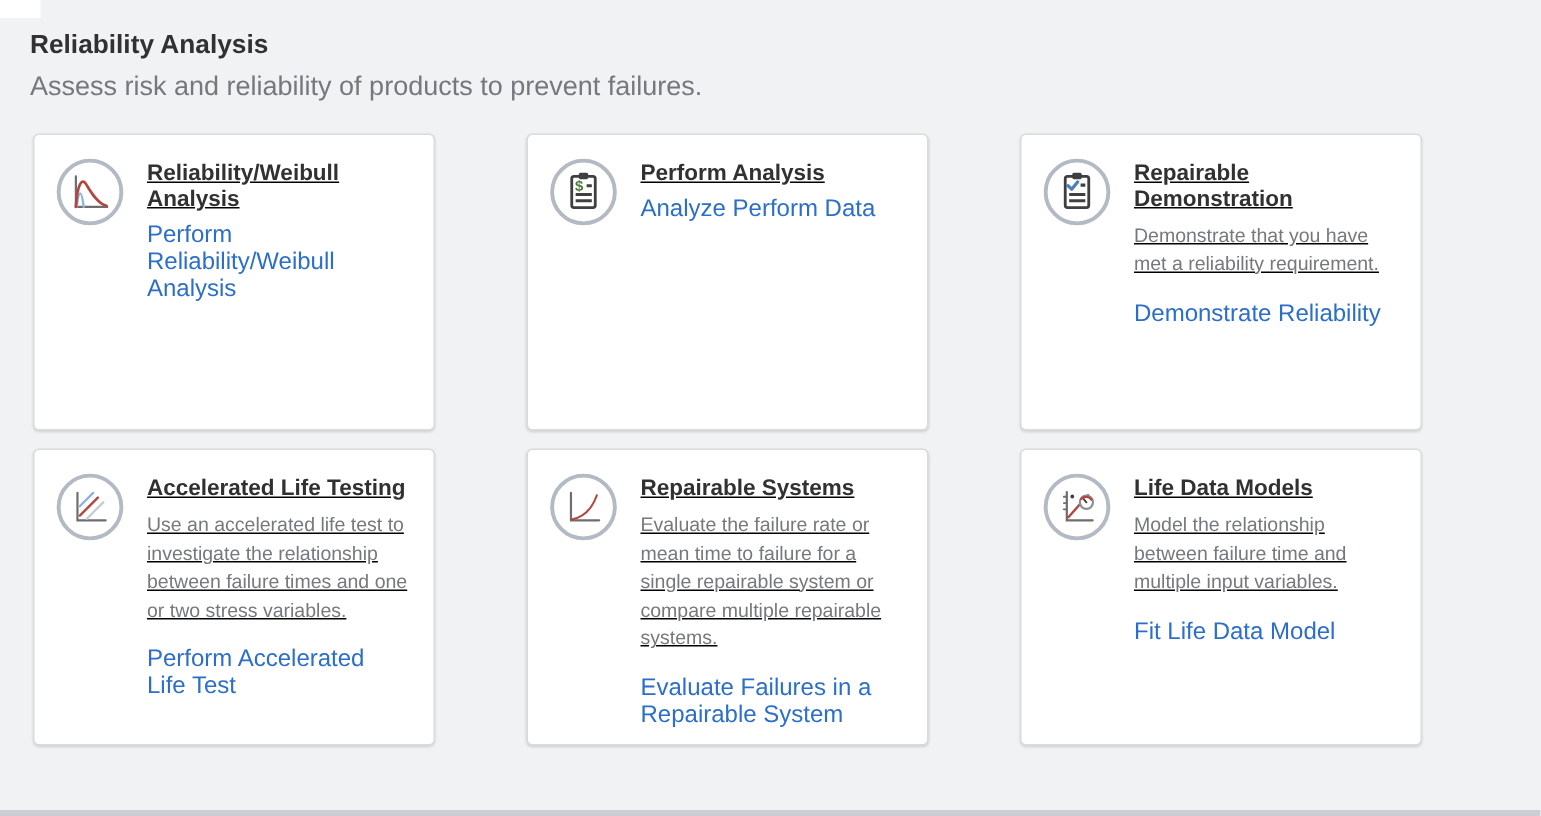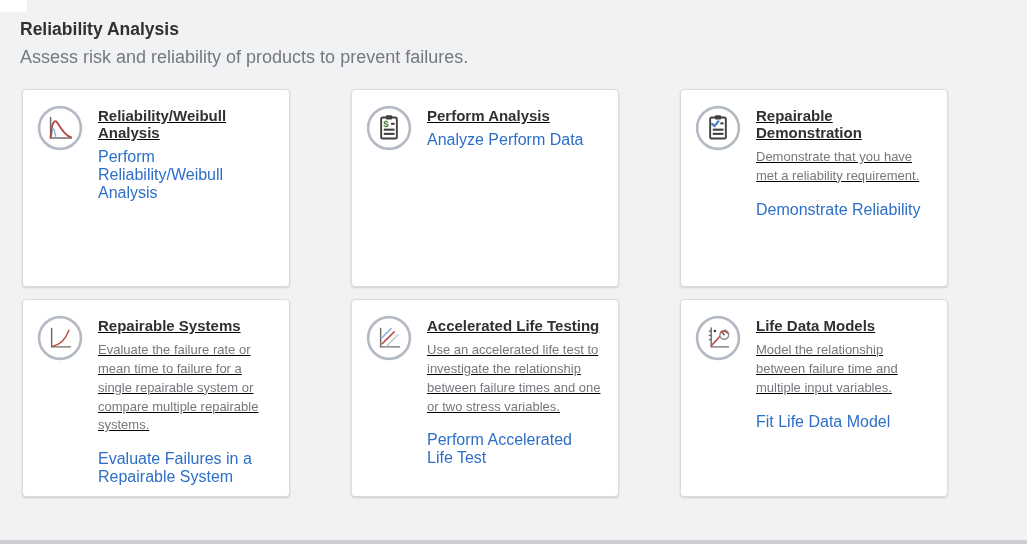--- a/index.html
+++ b/index.html
@@ -107,44 +107,44 @@
       <p class="card-desc">Demonstrate that you have met a reliability requirement.</p>
       <a class="card-link">Demonstrate Reliability</a>
     </div>
   </section>
 
   <section class="card">
     <div class="icon-wrap">
       <svg viewBox="0 0 44 44">
         <circle class="s-ring" cx="22" cy="22" r="20"></circle>
         <path class="s-axis" d="M14 13 L14 30.5 L32 30.5"></path>
-        <path class="s-red" style="stroke-width:1.3" d="M14.5 30 C22 28.5 27.5 23 30.5 14.5"></path>
-      </svg>
-    </div>
-    <div class="card-body">
-      <h2 class="card-title">Repairable Systems</h2>
-      <p class="card-desc">Evaluate the failure rate or mean time to failure for a single repairable system or compare multiple repairable systems.</p>
-      <a class="card-link">Evaluate Failures in a Repairable System</a>
-    </div>
-  </section>
-
-  <section class="card">
-    <div class="icon-wrap">
-      <svg viewBox="0 0 44 44">
-        <circle class="s-ring" cx="22" cy="22" r="20"></circle>
-        <path class="s-axis" d="M14 13 L14 30.5 L32 30.5"></path>
         <line class="s-blue" x1="15.5" y1="21.5" x2="24" y2="13"></line>
         <line class="s-red" x1="15.5" y1="27.5" x2="27" y2="16"></line>
         <line class="s-gray" x1="20" y1="29.5" x2="30.5" y2="19"></line>
       </svg>
     </div>
     <div class="card-body">
       <h2 class="card-title">Accelerated Life Testing</h2>
       <p class="card-desc">Use an accelerated life test to investigate the relationship between failure times and one or two stress variables.</p>
       <a class="card-link">Perform Accelerated Life Test</a>
+    </div>
+  </section>
+
+  <section class="card">
+    <div class="icon-wrap">
+      <svg viewBox="0 0 44 44">
+        <circle class="s-ring" cx="22" cy="22" r="20"></circle>
+        <path class="s-axis" d="M14 13 L14 30.5 L32 30.5"></path>
+        <path class="s-red" style="stroke-width:1.3" d="M14.5 30 C22 28.5 27.5 23 30.5 14.5"></path>
+      </svg>
+    </div>
+    <div class="card-body">
+      <h2 class="card-title">Repairable Systems</h2>
+      <p class="card-desc">Evaluate the failure rate or mean time to failure for a single repairable system or compare multiple repairable systems.</p>
+      <a class="card-link">Evaluate Failures in a Repairable System</a>
     </div>
   </section>
 
   <section class="card">
     <div class="icon-wrap">
       <svg viewBox="0 0 44 44">
         <circle class="s-ring" cx="22" cy="22" r="20"></circle>
         <path class="s-axis" d="M15.5 12.5 L15.5 30.5 L32 30.5"></path>
         <line class="s-axis" style="stroke-width:1.2" x1="13.6" y1="15.5" x2="15.5" y2="15.5"></line>
         <line class="s-axis" style="stroke-width:1.2" x1="13.6" y1="19.5" x2="15.5" y2="19.5"></line>

